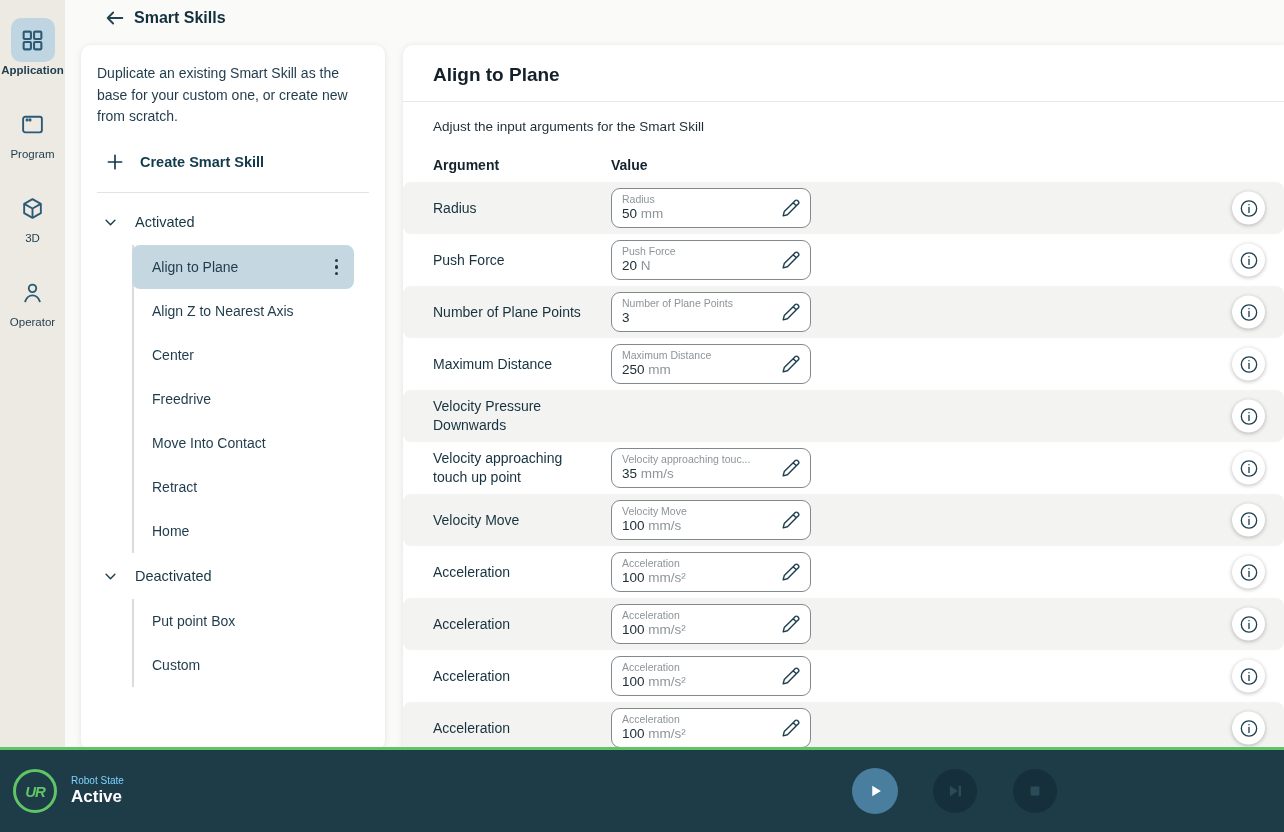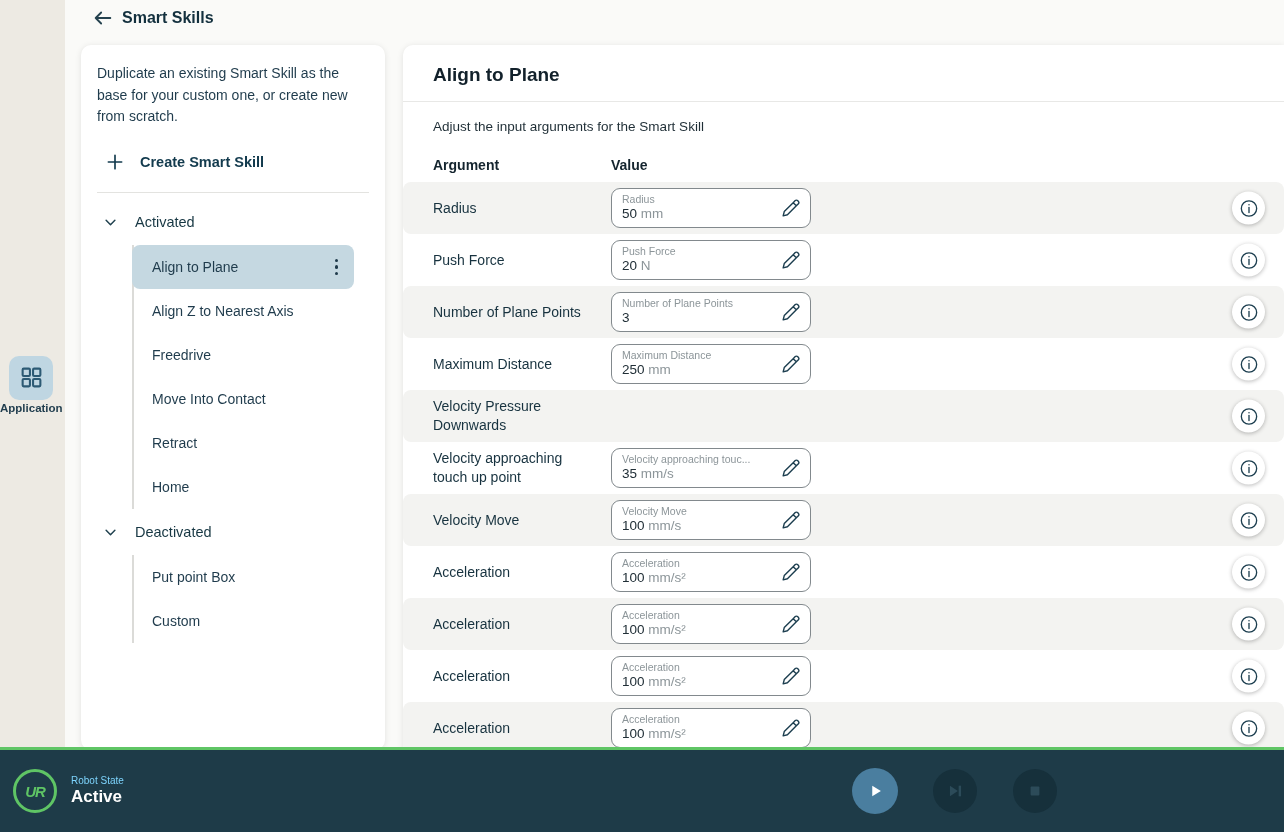--- a/index.html
+++ b/index.html
@@ -14,30 +14,30 @@
     --sidebar_bg:#EDEAE3;
     --muted:#8C9599;
     --disabled_circle:#16303B;
     --disabled_icon:#2C4B59;
   }
   *{box-sizing:border-box;margin:0;padding:0;}
   html,body{width:1284px;height:832px;overflow:hidden;}
   body{font-family:"Liberation Sans",sans-serif;background:#FAFAF8;position:relative;color:var(--navy_text);}
 
   
-  .sidebar{position:absolute;left:0;top:0;width:65px;height:765px;background:var(--sidebar_bg);display:flex;flex-direction:row;align-items:center;padding-top:4px;gap:26px;}
+  .sidebar{position:absolute;left:0;top:0;width:65px;height:765px;background:var(--sidebar_bg);display:flex;flex-direction:column;align-items:center;padding-top:18px;gap:26px;}
   .nav-item{display:flex;flex-direction:column;align-items:center;gap:2px;cursor:pointer;width:100%;}
   .nav-icon-wrap{width:44px;height:44px;border-radius:10px;display:flex;align-items:center;justify-content:center;color:#2C5A74;}
   .nav-item.active .nav-icon-wrap{background:var(--active_icon_bg);}
   .nav-icon-wrap svg{width:25px;height:25px;}
   .nav-label{font-size:11.5px;color:#1F3C4D;}
   .nav-item.active .nav-label{font-weight:bold;}
 
   
-  .topbar{position:absolute;left:60px;top:0;right:0;height:36px;display:flex;align-items:center;text-align:center;}
+  .topbar{position:absolute;left:72px;top:0;right:0;height:36px;display:flex;align-items:center;text-align:center;}
   .back-btn{background:none;border:none;margin-left:32px;color:#25424F;cursor:pointer;display:flex;align-items:center;}
   .back-btn svg{width:22px;height:22px;}
   .topbar-title{font-size:16px;font-weight:bold;color:#13303E;margin-left:8px;}
 
   
   .left-card{position:absolute;left:81px;top:45px;width:304px;height:705px;background:#fff;border-radius:10px;box-shadow:0 1px 6px rgba(0,0,0,0.10);padding:18px 16px;overflow:hidden;}
   .panel-desc{font-size:14px;line-height:1.55;color:#1F3B4C;}
   .create-btn{display:flex;align-items:center;gap:15px;background:none;border:none;margin:24px 0 0 8px;cursor:pointer;color:#123A4D;}
   .create-btn svg{width:20px;height:20px;}
   .create-btn span{font-size:14.5px;font-weight:bold;color:#123A4D;}
@@ -167,20 +167,23 @@
               <i></i>
               <i></i>
               <i></i>
             </span>
           </div>
 
   <div class="tree-item">
     <span class="tree-item-label">Align Z to Nearest Axis</span>
   </div>
 
+  <div class="tree-item">
+    <span class="tree-item-label">Center</span>
+  </div>
 
   <div class="tree-item">
     <span class="tree-item-label">Freedrive</span>
   </div>
 
   <div class="tree-item">
     <span class="tree-item-label">Move Into Contact</span>
   </div>
 
   <div class="tree-item">

